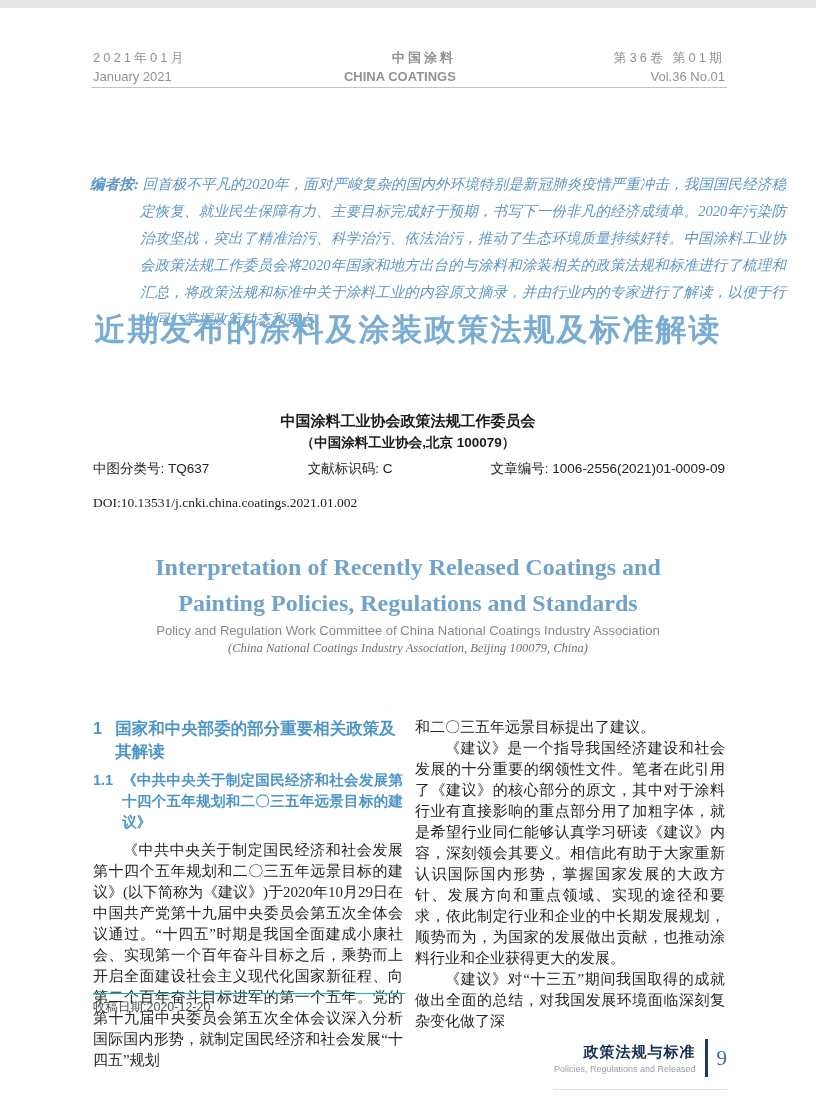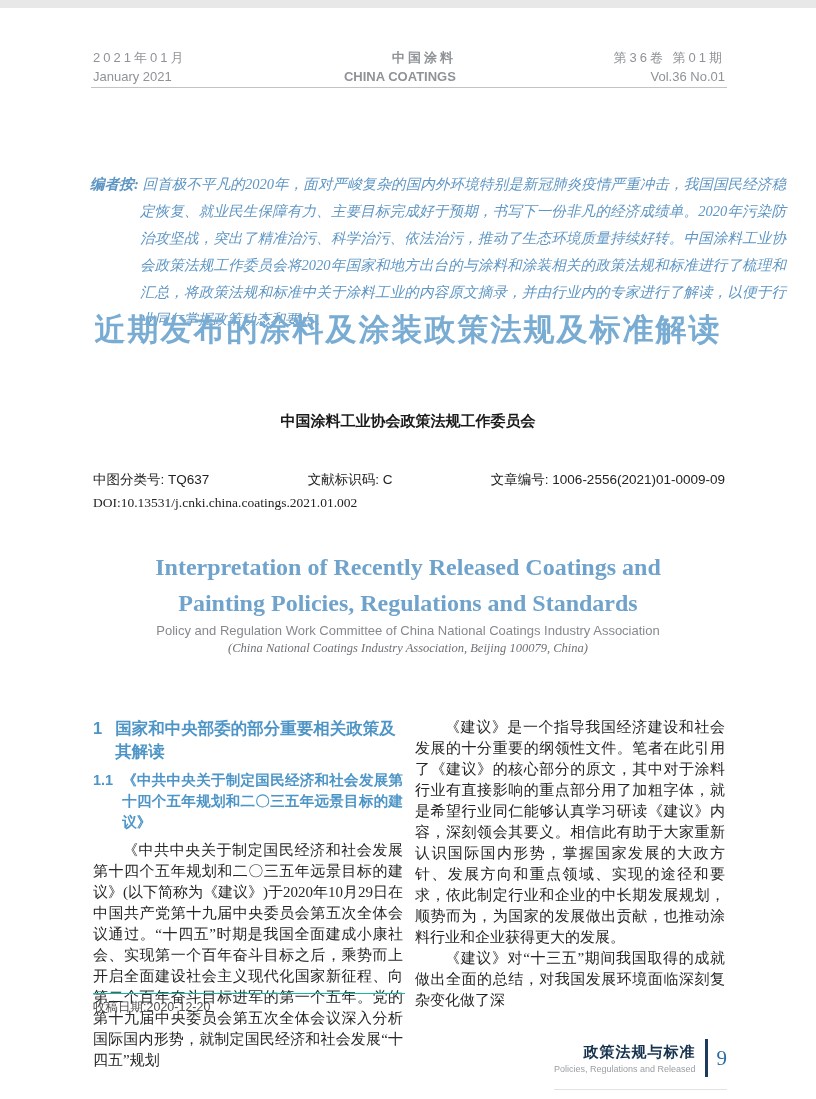--- a/index.html
+++ b/index.html
@@ -20,21 +20,21 @@
     color:#5d95c3;font-size:14.5px;line-height:27px;text-align:justify;
     padding-left:50px;text-indent:-50px;
   }
   .editor-note b{font-style:italic;}
   
   .title-cn{position:absolute;top:299px;left:60px;width:696px;margin:0;text-align:center;
     color:#79acd3;font-size:31px;font-weight:bold;line-height:46px;letter-spacing:2px;}
   .author-cn{position:absolute;top:404px;left:0;width:100%;text-align:center;color:#1a1a1a;font-size:15px;font-weight:bold;}
   .affil-cn{position:absolute;top:426px;left:0;width:100%;text-align:center;color:#1a1a1a;font-size:13.5px;font-weight:bold;}
   
-  .meta-row{position:absolute;top:463px;left:93px;right:91px;display:flex;justify-content:space-between;color:#222;font-size:13.5px;}
+  .meta-row{position:absolute;top:452px;left:93px;right:91px;display:flex;justify-content:space-between;color:#222;font-size:13.5px;}
   .doi{position:absolute;top:487px;left:93px;color:#222;font-size:13.5px;font-family:"Liberation Serif","DejaVu Serif",serif;}
   
   .title-en{position:absolute;top:541px;left:60px;width:696px;margin:0;text-align:center;
     font-family:"Liberation Serif","DejaVu Serif",serif;color:#6fa3cc;font-size:24px;font-weight:bold;line-height:36px;}
   .author-en{position:absolute;top:615px;left:0;width:100%;text-align:center;color:#86898d;font-size:13px;}
   .affil-en{position:absolute;top:633px;left:0;width:100%;text-align:center;color:#6e7174;font-size:12.5px;
     font-family:"Liberation Serif","DejaVu Serif",serif;font-style:italic;}
   
   .columns{position:absolute;top:709px;left:93px;width:632px;display:flex;gap:12px;}
   .col{width:310px;}
@@ -74,20 +74,21 @@
       <div class="cn">第36卷 第01期</div>
       <div>Vol.36 No.01</div>
     </div>
   </div>
   <div class="hdr-rule"></div>
 
   <div class="editor-note"><b>编者按:</b> <span>回首极不平凡的2020年，面对严峻复杂的国内外环境特别是新冠肺炎疫情严重冲击，我国国民经济稳定恢复、就业民生保障有力、主要目标完成好于预期，书写下一份非凡的经济成绩单。2020年污染防治攻坚战，突出了精准治污、科学治污、依法治污，推动了生态环境质量持续好转。中国涂料工业协会政策法规工作委员会将2020年国家和地方出台的与涂料和涂装相关的政策法规和标准进行了梳理和汇总，将政策法规和标准中关于涂料工业的内容原文摘录，并由行业内的专家进行了解读，以便于行业同仁掌握政策动态和要点。</span></div>
 
   <h1 class="title-cn">近期发布的涂料及涂装政策法规及标准解读</h1>
   <div class="author-cn">中国涂料工业协会政策法规工作委员会</div>
+  <div class="affil-cn">（中国涂料工业协会,北京  100079）</div>
 
   <div class="meta-row">
     <span><span>中图分类号:</span> <span>TQ637</span></span>
     <span><span>文献标识码:</span> <span>C</span></span>
     <span><span>文章编号:</span> <span>1006-2556(2021)01-0009-09</span></span>
   </div>
   <div class="doi">DOI:10.13531/j.cnki.china.coatings.2021.01.002</div>
 
   <h2 class="title-en"><span>Interpretation of Recently Released Coatings and</span><br><span>Painting Policies, Regulations and Standards</span></h2>
   <div class="author-en">Policy and Regulation Work Committee of China National Coatings Industry Association</div>
@@ -99,20 +100,21 @@
         <span class="sec-num">1</span>
         <span>国家和中央部委的部分重要相关政策及其解读</span>
       </div>
       <div class="sec11">
         <span class="sec-num">1.1</span>
         <span>《中共中央关于制定国民经济和社会发展第十四个五年规划和二〇三五年远景目标的建议》</span>
       </div>
       <p class="para ind">《中共中央关于制定国民经济和社会发展第十四个五年规划和二〇三五年远景目标的建议》(以下简称为《建议》)于2020年10月29日在中国共产党第十九届中央委员会第五次全体会议通过。“十四五”时期是我国全面建成小康社会、实现第一个百年奋斗目标之后，乘势而上开启全面建设社会主义现代化国家新征程、向第二个百年奋斗目标进军的第一个五年。党的第十九届中央委员会第五次全体会议深入分析国际国内形势，就制定国民经济和社会发展“十四五”规划</p>
     </div>
     <div class="col">
+      <p class="para">和二〇三五年远景目标提出了建议。</p>
       <p class="para ind">《建议》是一个指导我国经济建设和社会发展的十分重要的纲领性文件。笔者在此引用了《建议》的核心部分的原文，其中对于涂料行业有直接影响的重点部分用了加粗字体，就是希望行业同仁能够认真学习研读《建议》内容，深刻领会其要义。相信此有助于大家重新认识国际国内形势，掌握国家发展的大政方针、发展方向和重点领域、实现的途径和要求，依此制定行业和企业的中长期发展规划，顺势而为，为国家的发展做出贡献，也推动涂料行业和企业获得更大的发展。</p>
       <p class="para ind">《建议》对“十三五”期间我国取得的成就做出全面的总结，对我国发展环境面临深刻复杂变化做了深</p>
     </div>
   </div>
 
   <div class="received">
     <span>收稿日期:</span><span>2020-12-20</span>
   </div>
 
   <div class="page-footer">

